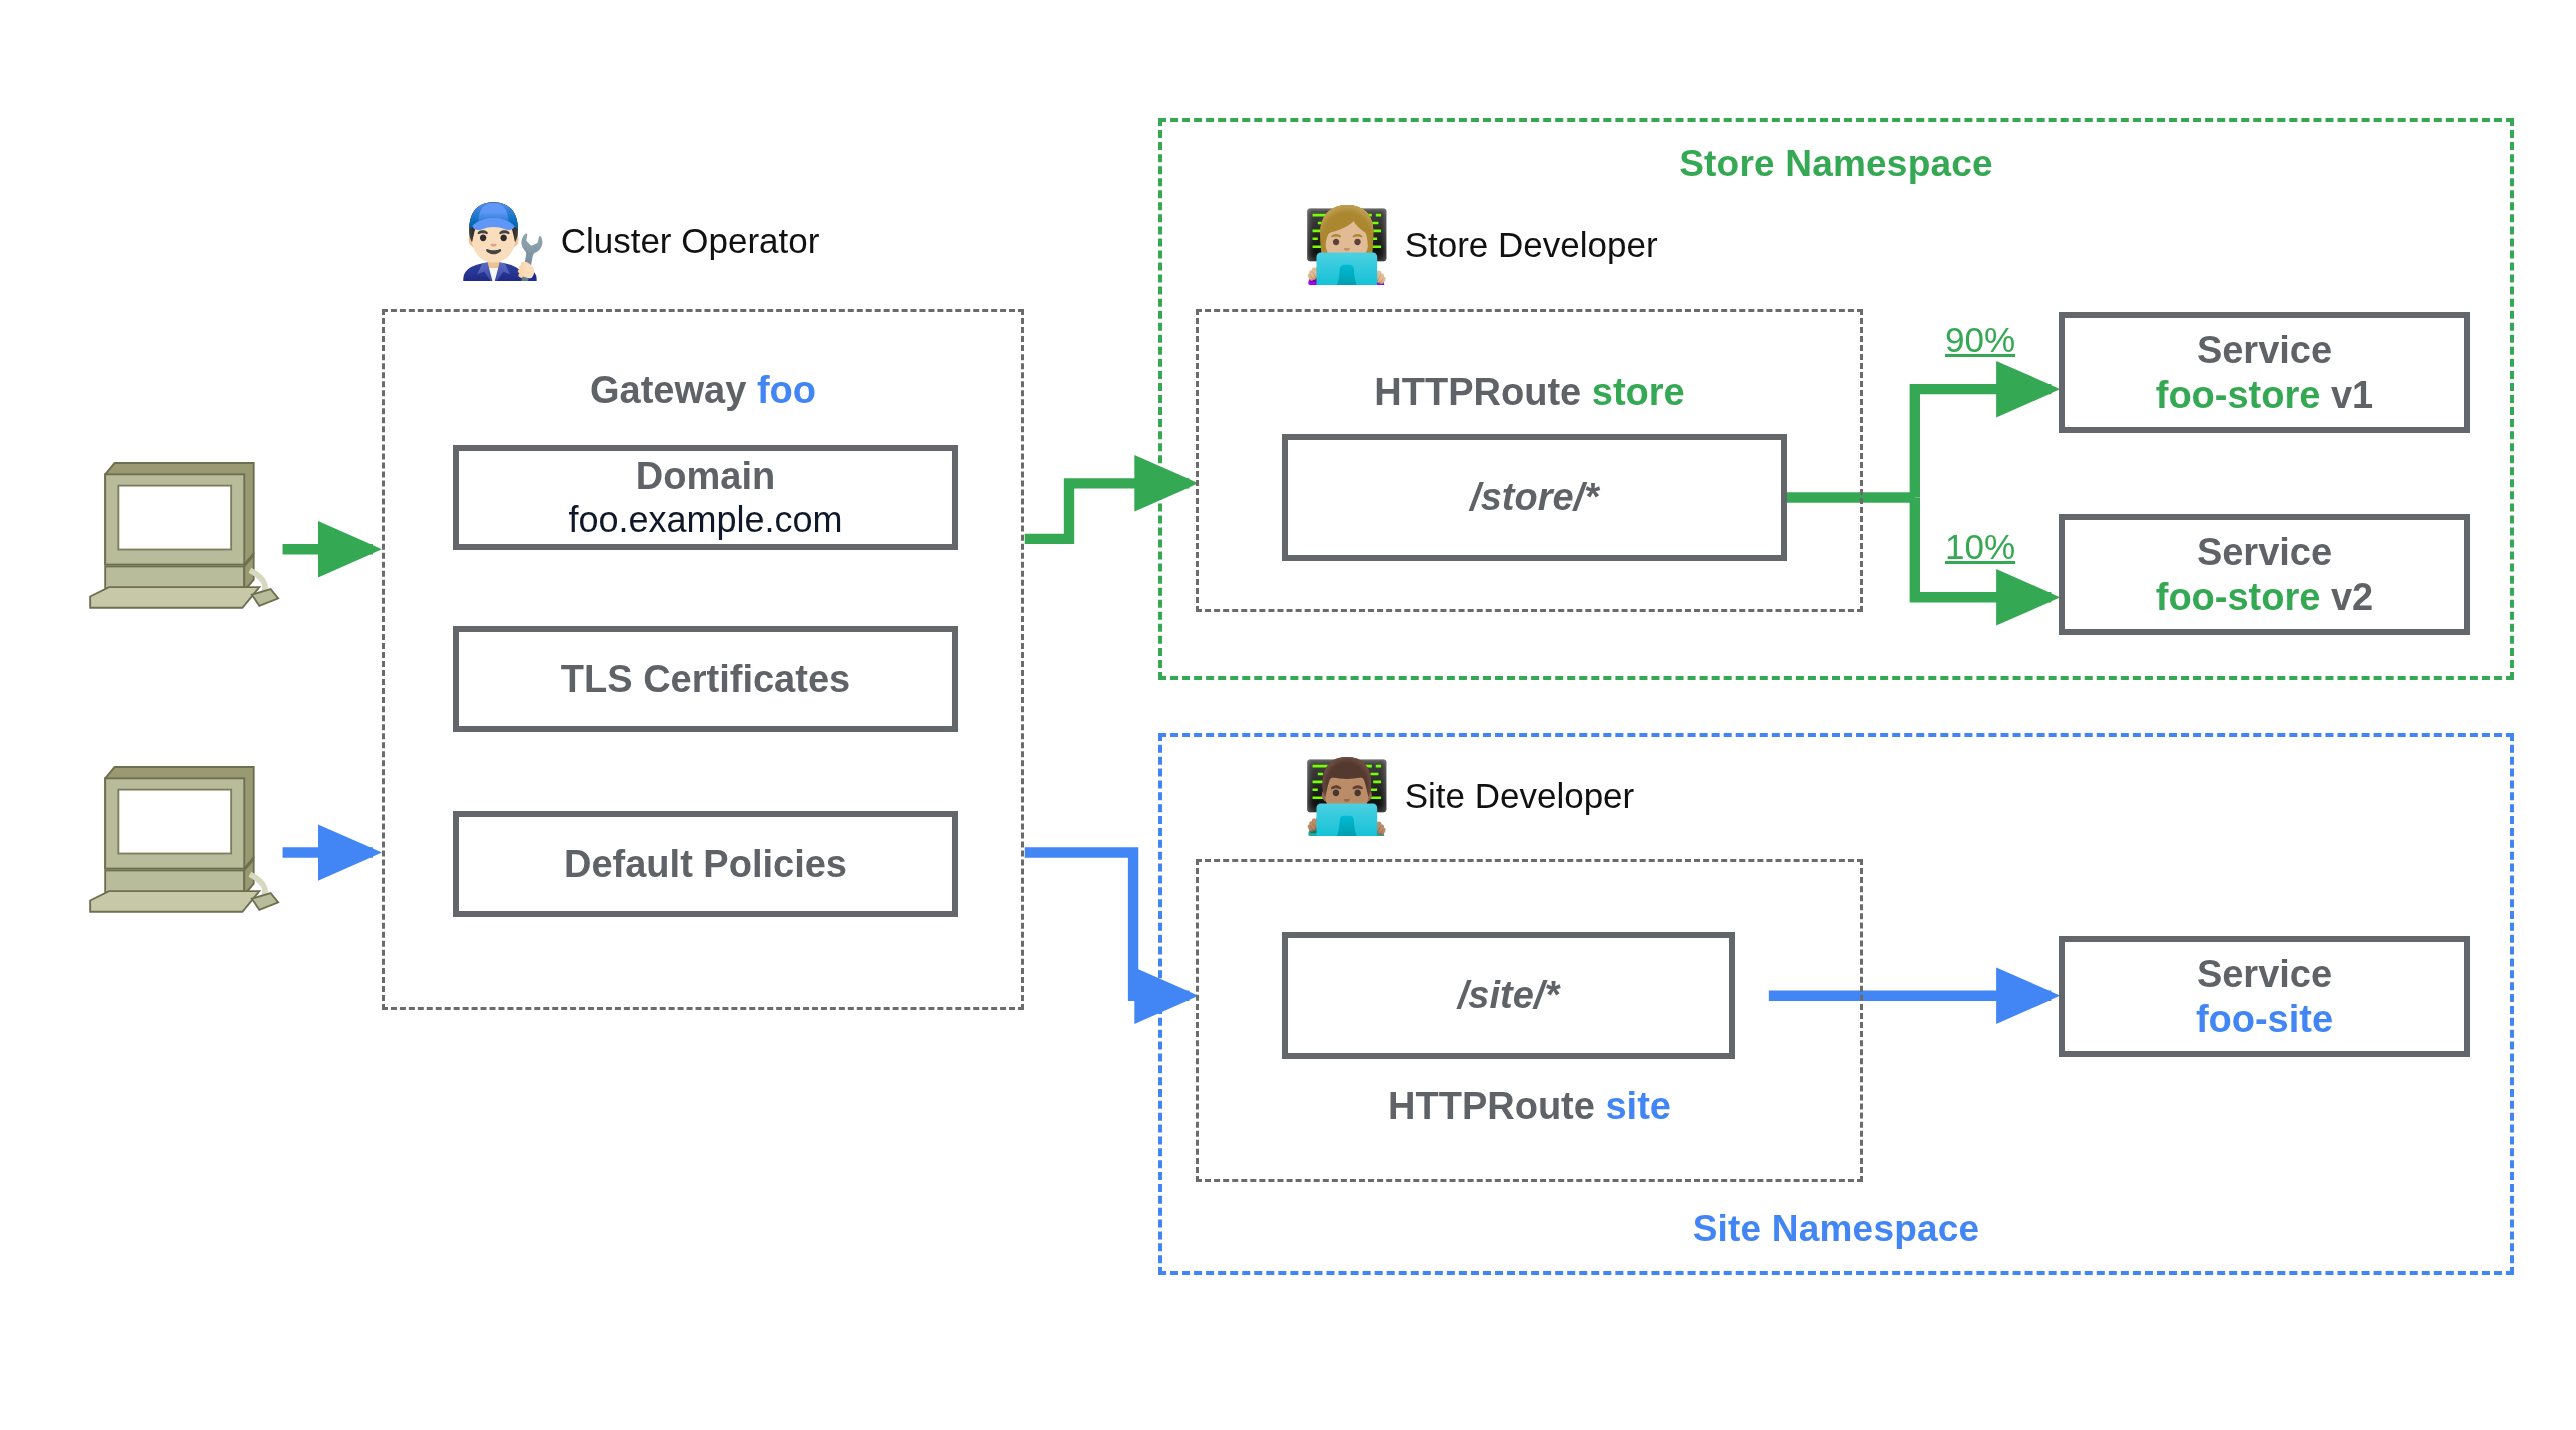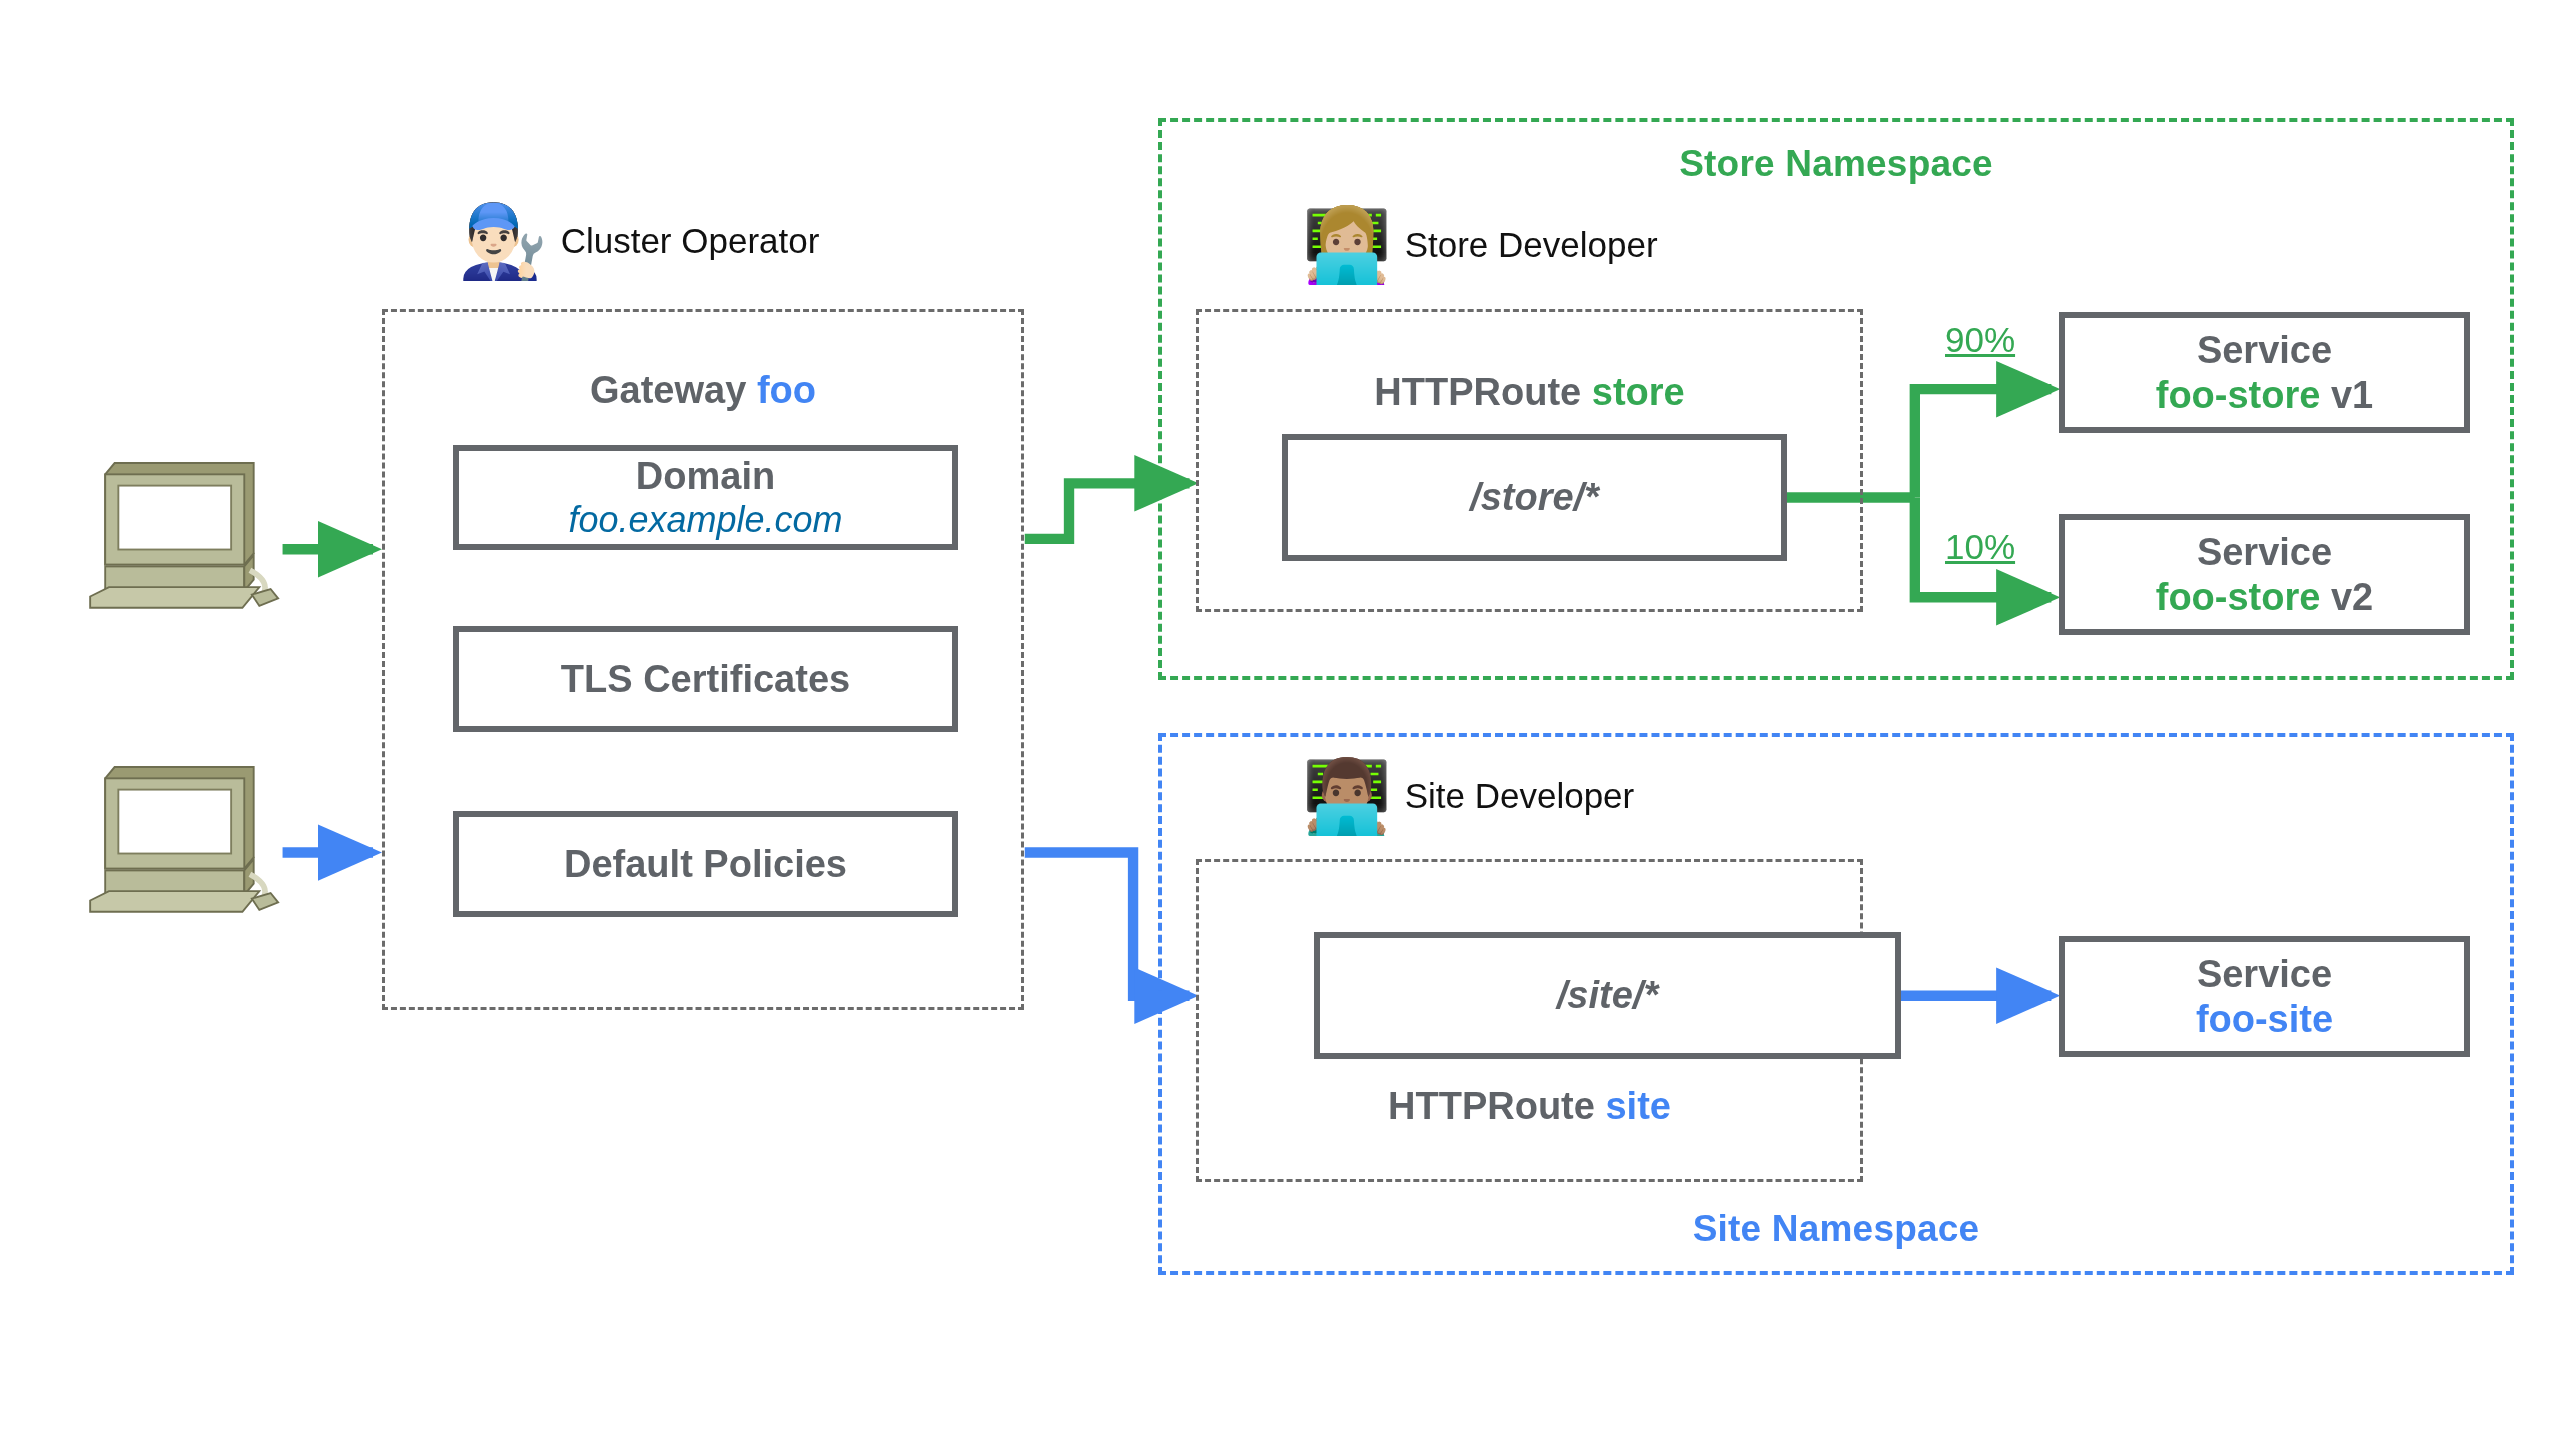--- a/index.html
+++ b/index.html
@@ -59,22 +59,21 @@
     text-align: center;
     line-height: 1.18;
   }
   .res-title {
     font-size: 38px;
     font-weight: bold;
     color: #5f6368;
   }
   .res-sub {
     font-size: 36px;
-    font-style: italic;
-    color: #0369a1;
+    color: #0f172a;
   }
   .res-mono-path {
     font-size: 38px;
     font-weight: bold;
     font-style: italic;
     color: #5f6368;
   }
   .accent-green { color: #34A853; }
   .accent-blue  { color: #4285F4; }
 
@@ -251,21 +250,21 @@
     <div class="ns-title site" style="bottom:21px;">Site Namespace</div>
   </div>
 
   <div class="persona" style="left:1302px; top:760px;">
     <span class="persona-emoji">👨🏽‍💻</span>
     <span class="persona-label">Site Developer</span>
   </div>
 
   <div class="dash-grey abs" style="left:1196px; top:859px; width:667px; height:323px;"></div>
 
-  <div class="res-box abs" style="left:1282px; top:932px; width:587px; height:127px;margin-left:32px;">
+  <div class="res-box abs" style="left:1282px; top:932px; width:453px; height:127px;">
     <div class="res-mono-path">/site/*</div>
   </div>
 
   <div class="caption" style="left:1196px; top:1085px; width:667px; text-align:center;">
     <span>HTTPRoute </span><span class="accent-blue">site</span>
   </div>
 
   <div class="res-box abs" style="left:2059px; top:936px; width:411px; height:121px;">
     <div class="res-title">Service</div>
     <div class="res-title">

